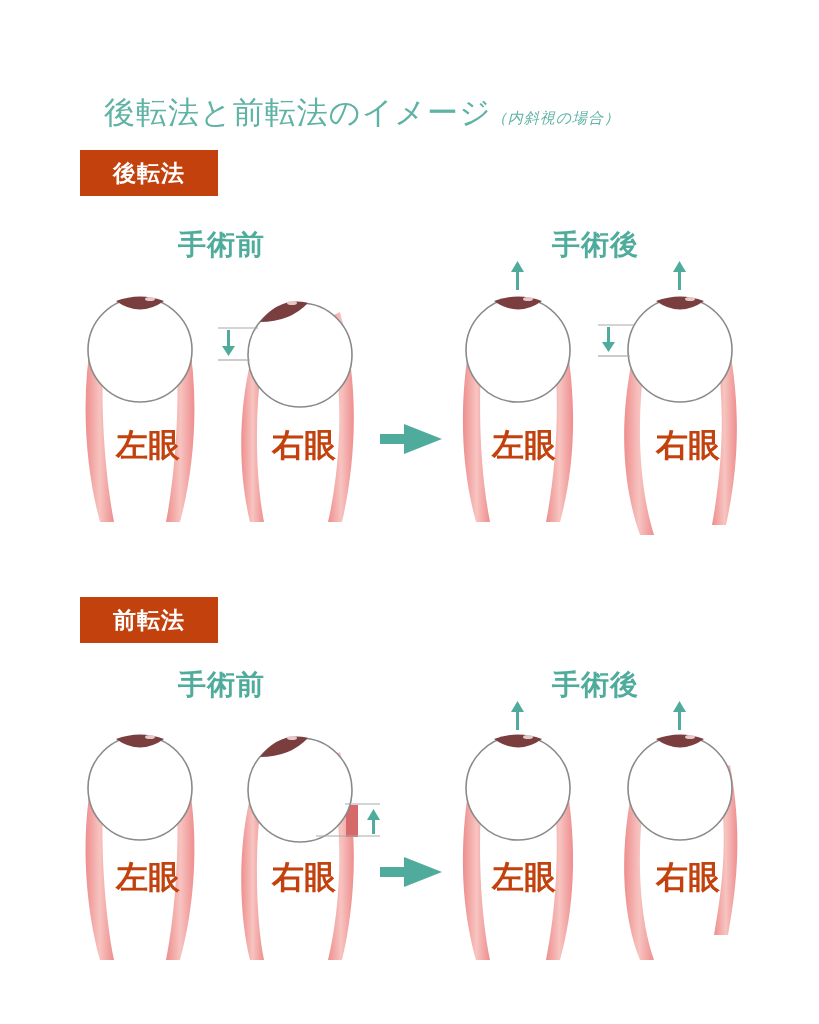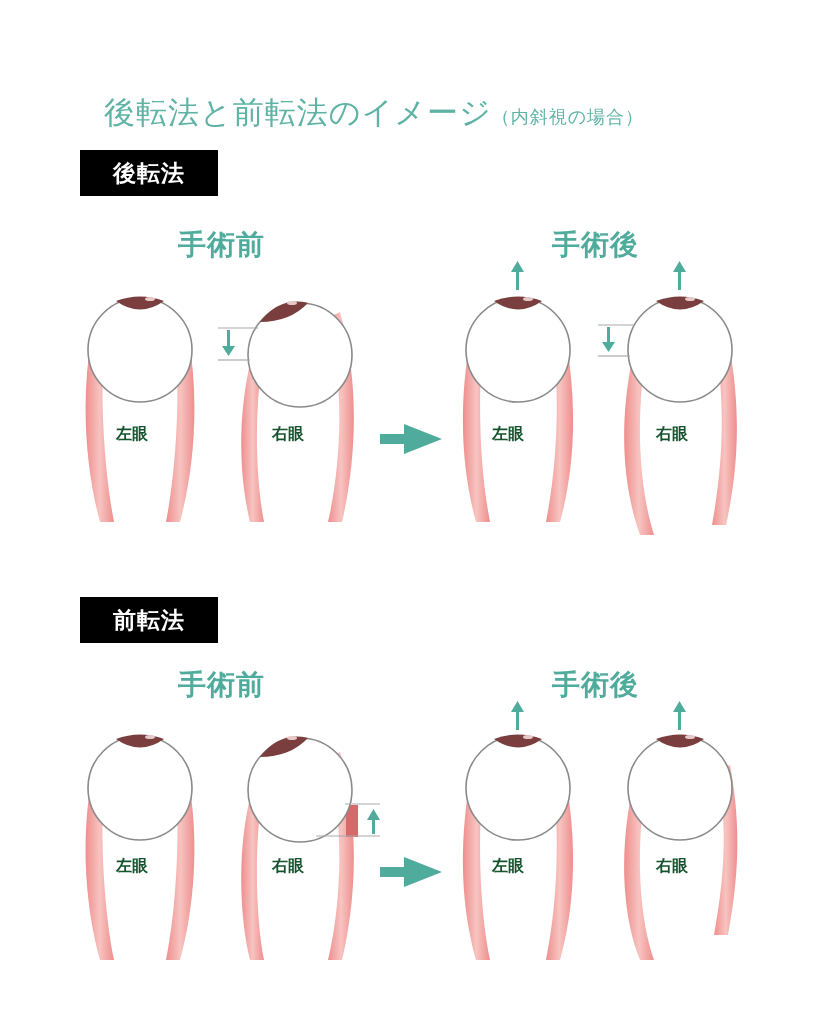--- a/index.html
+++ b/index.html
@@ -1,21 +1,21 @@
 <!DOCTYPE html>
 <html><head>
 <meta charset="utf-8">
 <style>
   html,body{margin:0;padding:0;background:#fff;}
   body{width:819px;height:1024px;position:relative;overflow:hidden;font-family:"DejaVu Sans","Liberation Sans",sans-serif;}
   .title{position:absolute;left:104px;top:92px;font-size:31px;color:#5fb3a5;letter-spacing:1px;white-space:nowrap;}
-  .title .sub{font-size:18px;}
-  .badge{position:absolute;left:80px;width:138px;height:46px;background:#000000;color:#fff;font-size:23px;font-weight:bold;display:flex;align-items:center;justify-content:center;letter-spacing:1px;}
+  .title .sub{font-size:15px;font-style:italic;}
+  .badge{position:absolute;left:80px;width:138px;height:46px;background:#c2410c;color:#fff;font-size:23px;font-weight:bold;display:flex;align-items:center;justify-content:center;letter-spacing:1px;}
   .phase{position:absolute;font-size:28px;font-weight:bold;color:#4fac9c;letter-spacing:1px;font-family:Liberation Serif, serif;}
-  .eye-label{position:absolute;font-size:16px;font-weight:bold;color:#14532d;}
+  .eye-label{position:absolute;font-size:32px;font-weight:bold;color:#c2410c;}
   svg.art{position:absolute;left:0;top:0;}
 </style>
 </head>
 <body>
 
 <div class="title">
   <span>後転法と前転法のイメージ</span><span class="sub">（内斜視の場合）</span>
 </div>
 
 <div class="badge" style="top:150px">後転法</div>

